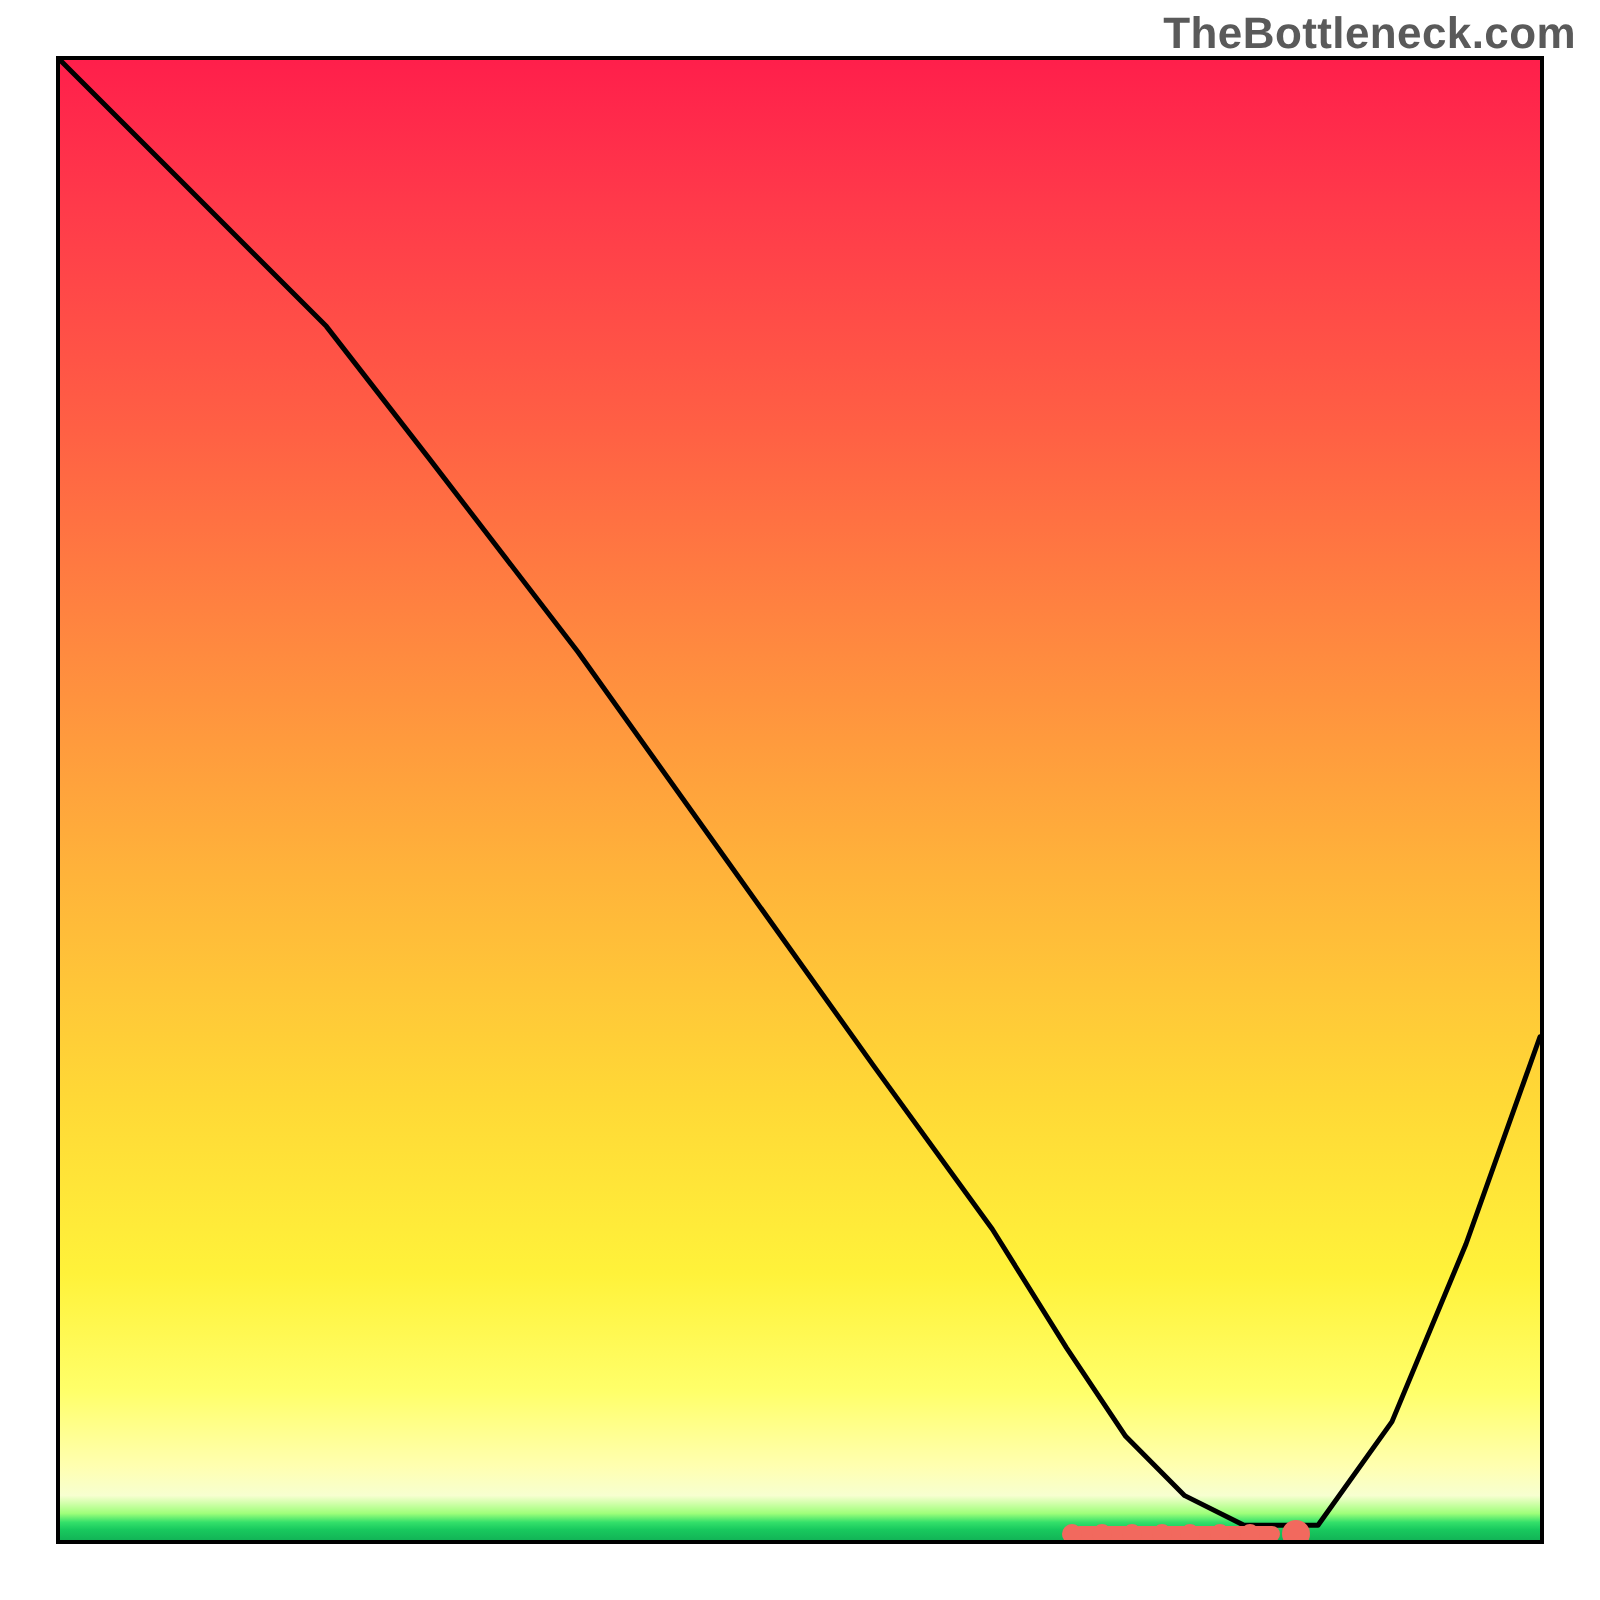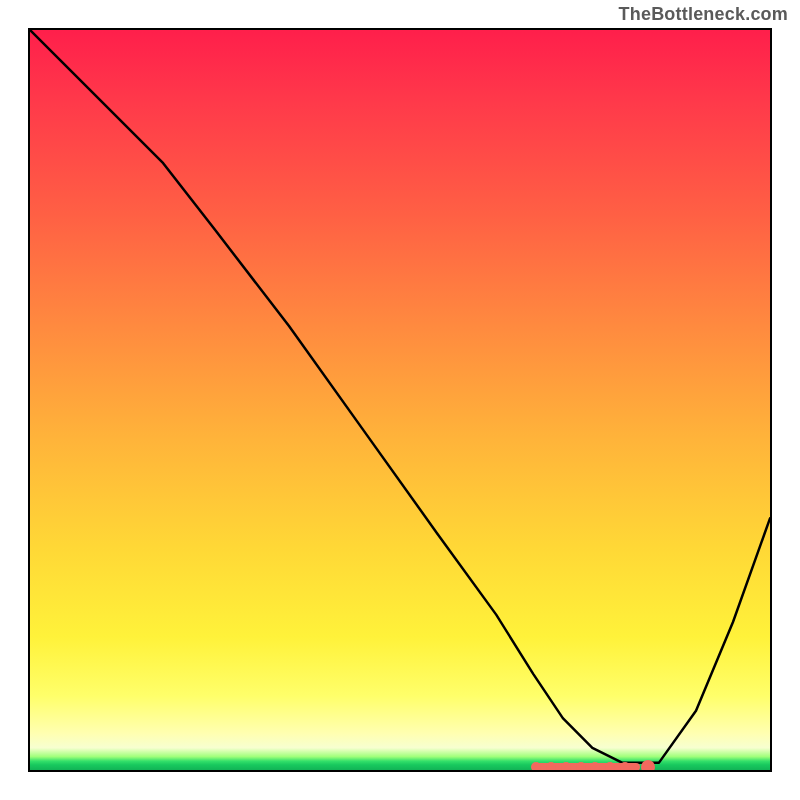--- a/index.html
+++ b/index.html
@@ -13,21 +13,21 @@
   }
   .stage {
     position: relative;
     width: 800px;
     height: 800px;
   }
   .watermark {
     position: absolute;
     top: 4px;
     right: 12px;
-    font-size: 18px;
+    font-size: 22px;
     font-weight: 600;
     color: #5a5a5a;
     letter-spacing: 0.2px;
     user-select: none;
   }
   .plot {
     position: absolute;
     left: 28px;
     top: 28px;
     width: 744px;

